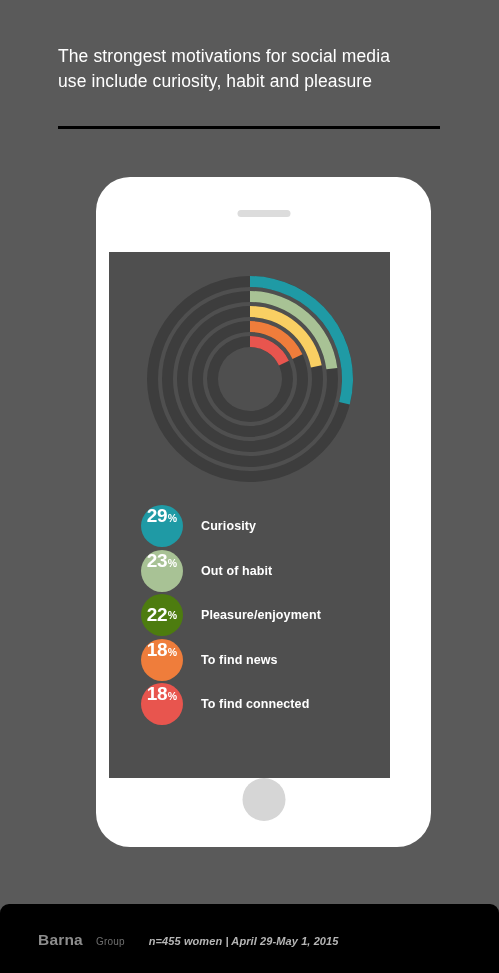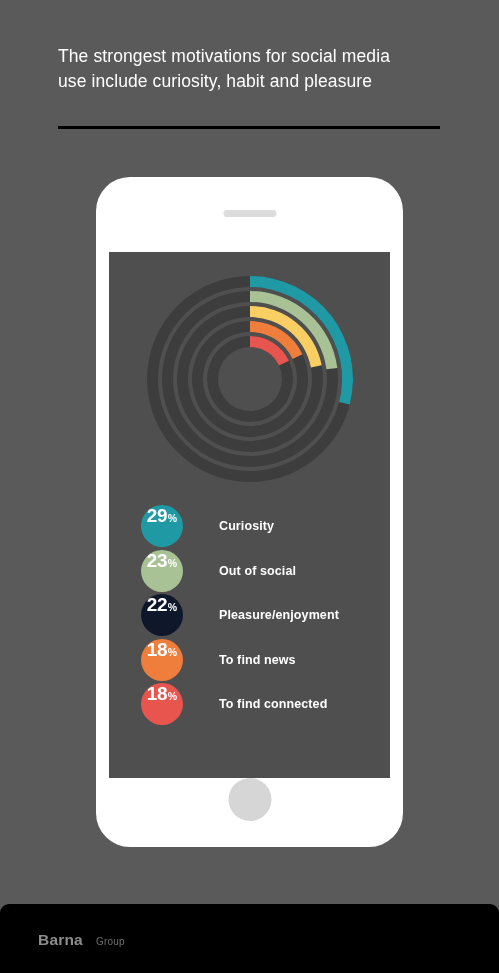--- a/index.html
+++ b/index.html
@@ -18,21 +18,21 @@
     white-space:pre-line;
   }
   .rule{
     position:absolute;left:58px;top:126px;width:382px;height:3px;
     background:#000000;
   }
 
   
   .phone{
     position:absolute;left:96px;top:177px;width:307px;height:670px;
-    background:#ffffff;border-radius:34px;
+    background:#ffffff;border-radius:34px;padding-left:28px;
   }
   .speaker{
     position:absolute;left:50%;top:33px;transform:translateX(-50%);
     width:53px;height:7px;border-radius:4px;background:#dcdcdc;
   }
   .home-btn{
     position:absolute;left:50%;bottom:26px;transform:translateX(-50%);
     width:43px;height:43px;border-radius:50%;background:#d6d6d6;
   }
   .screen{
@@ -56,21 +56,21 @@
   }
   .bubble{
     width:42px;height:42px;border-radius:50%;
     flex:0 0 42px;
     display:flex;align-items:baseline;justify-content:center;
     color:#ffffff;
   }
   .bubble .num{font-size:19px;font-weight:bold;letter-spacing:-.3px;}
   .bubble .pct{font-size:10.5px;font-weight:bold;margin-left:.5px;}
   .legend-label{
-    margin-left:36px;color:#ffffff;font-size:12.5px;font-weight:bold;
+    margin-left:18px;color:#ffffff;font-size:12.5px;font-weight:bold;
     letter-spacing:.1px;white-space:nowrap;
   }
 
   
   .footer{
     position:absolute;left:0;top:904px;width:499px;height:77px;
     background:#000000;
     border-radius:9px;
   }
   .footer-inner{
@@ -124,25 +124,25 @@
           <span class="pct">%</span>
         </div>
         <span class="legend-label">Curiosity</span>
       </div>
 
       <div class="legend-row">
         <div class="bubble" style="background: rgb(168, 194, 149);">
           <span class="num">23</span>
           <span class="pct">%</span>
         </div>
-        <span class="legend-label">Out of social</span>
+        <span class="legend-label">Out of habit</span>
       </div>
 
       <div class="legend-row">
-        <div class="bubble" style="background: #0f172a;">
+        <div class="bubble" style="background: #4d7c0f; align-items: center;">
           <span class="num">22</span>
           <span class="pct">%</span>
         </div>
         <span class="legend-label">Pleasure/enjoyment</span>
       </div>
 
       <div class="legend-row">
         <div class="bubble" style="background: rgb(239, 125, 59);">
           <span class="num">18</span>
           <span class="pct">%</span>
@@ -161,14 +161,15 @@
     </div>
   </div>
 
   <div class="home-btn"></div>
 </div>
 
 <div class="footer">
   <div class="footer-inner">
     <span class="brand-bold">Barna</span>
     <span class="brand-light">Group</span>
+    <span class="source">n=455 women | April 29-May 1, 2015</span>
   </div>
 </div>
 
 </body></html>

